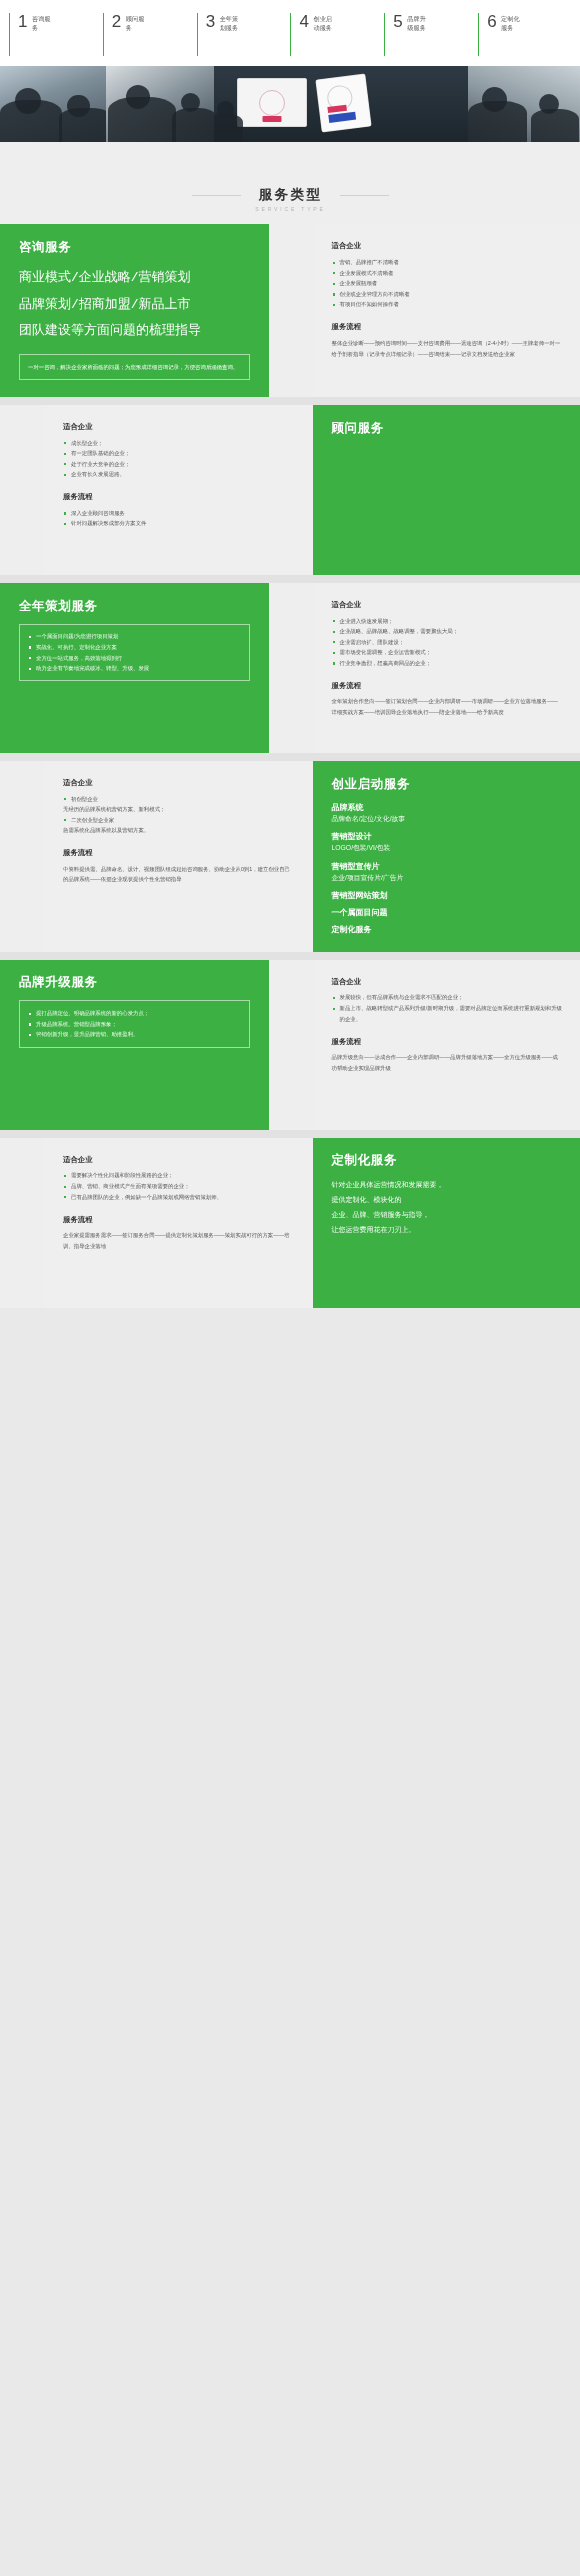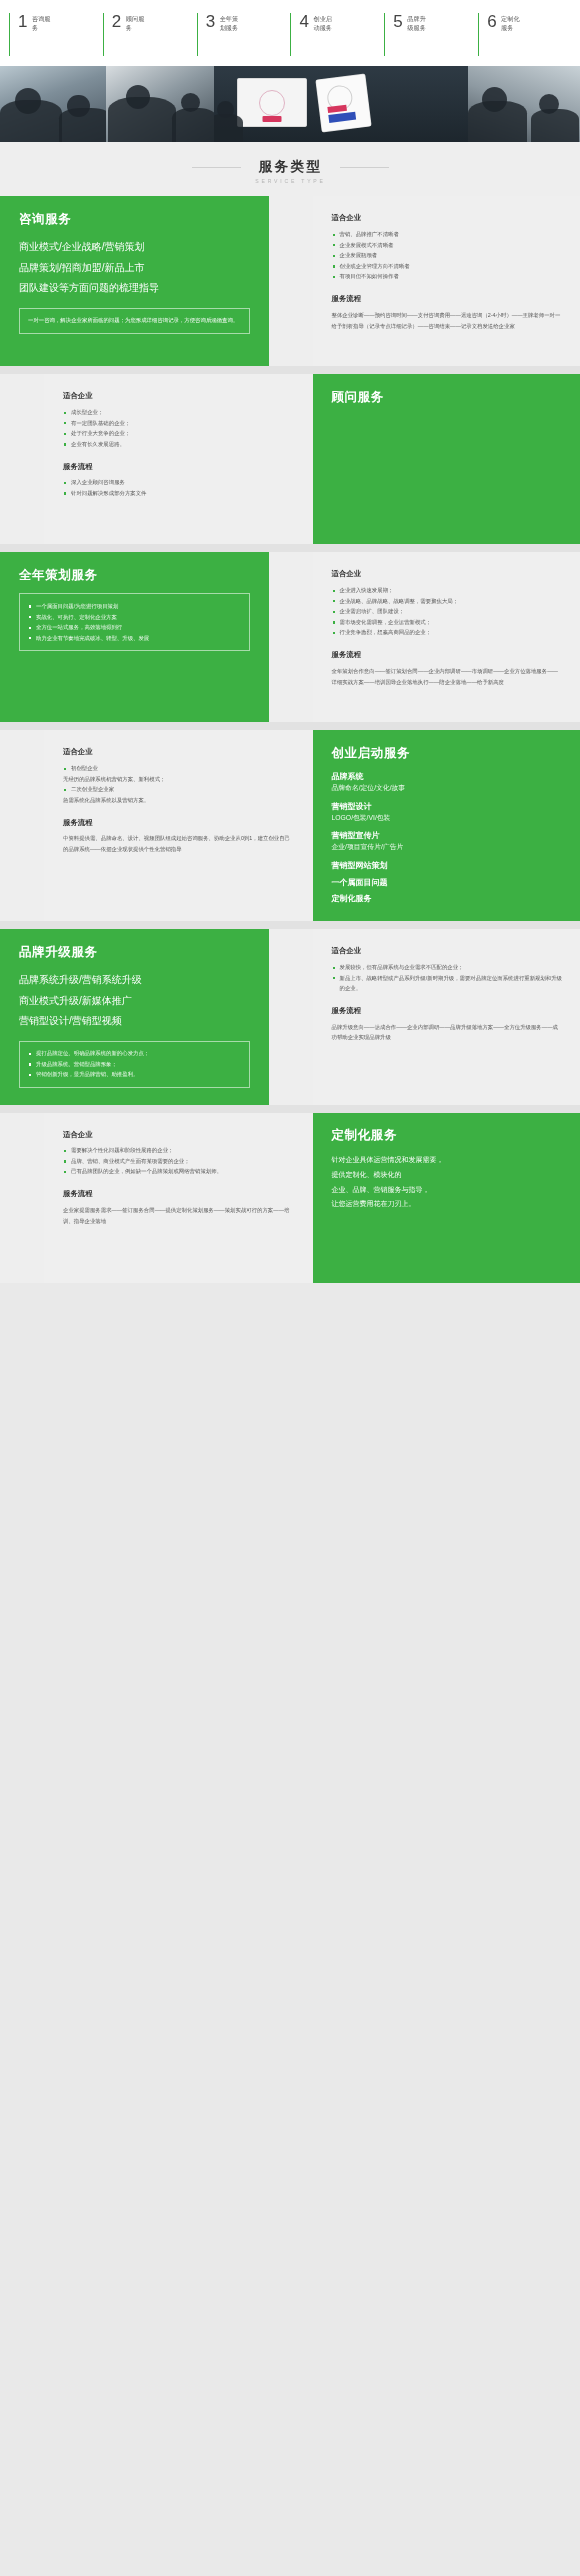--- a/index.html
+++ b/index.html
@@ -97,20 +97,21 @@
   .card-white .dotr { position:absolute; left:9px; top:8px; width:25px;height:25px;border-radius:50%;border:1.1px solid #cfcfcf; }
   .card-white .barb { position:absolute; left:8px; bottom:8px; width:27px;height:8px;background:#2f4fb8; }
   .card-white .barr { position:absolute; left:8px; bottom:18px; width:19px;height:5.7px;background:#d6365e; }
 
   
   .sec-title-wrap {
     background:#eeeeee;
     text-align:center;
     padding:16px 0 12.5px 0;
     position:relative;
+    margin-top:28px;
   }
   .sec-title {
     font-size:13.6px;
     letter-spacing:2.3px;
     color:#333;
     font-weight:700;
     display:inline-block;
     position:relative;
     padding:0 24px;
   }
@@ -160,23 +161,24 @@
 
   .svc-title {
     font-size:12.5px;
     font-weight:700;
     margin-bottom:9px;
     letter-spacing:0.6px;
   }
   .pane.green .svc-title { color:#ffffff; }
 
   .bullets-big {
-    font-size:10px;
+    font-size:13px;
     line-height:2.05;
     color:#ffffff;
+    font-family:Liberation Mono, monospace;
   }
 
   .sub-head {
     font-size:7.4px;
     font-weight:700;
     margin:2.3px 0 5.7px 0;
     color:#333;
   }
 
   ul.list { list-style:none; }
@@ -413,25 +415,20 @@
         <div class="small-head">定制化服务</div>
       </div>
     </div>
   </div>
   <div class="gap"></div>
 
   <div class="block">
     <div class="row">
       <div class="pane green">
         <div class="svc-title">品牌升级服务</div>
-        <div class="bullets-big">
-          <div>品牌系统升级/营销系统升级</div>
-          <div>商业模式升级/新媒体推广</div>
-          <div>营销型设计/营销型视频</div>
-        </div>
         <div class="note-box">
           <ul class="list">
             <li>提打品牌定位、明确品牌系统的新的心发力点；</li>
             <li>升级品牌系统、营销型品牌形象；</li>
             <li>管销创新升级，显升品牌营销、助推盈利。</li>
           </ul>
         </div>
       </div>
       <div class="pane grey">
         <div class="sub-head">适合企业</div>

